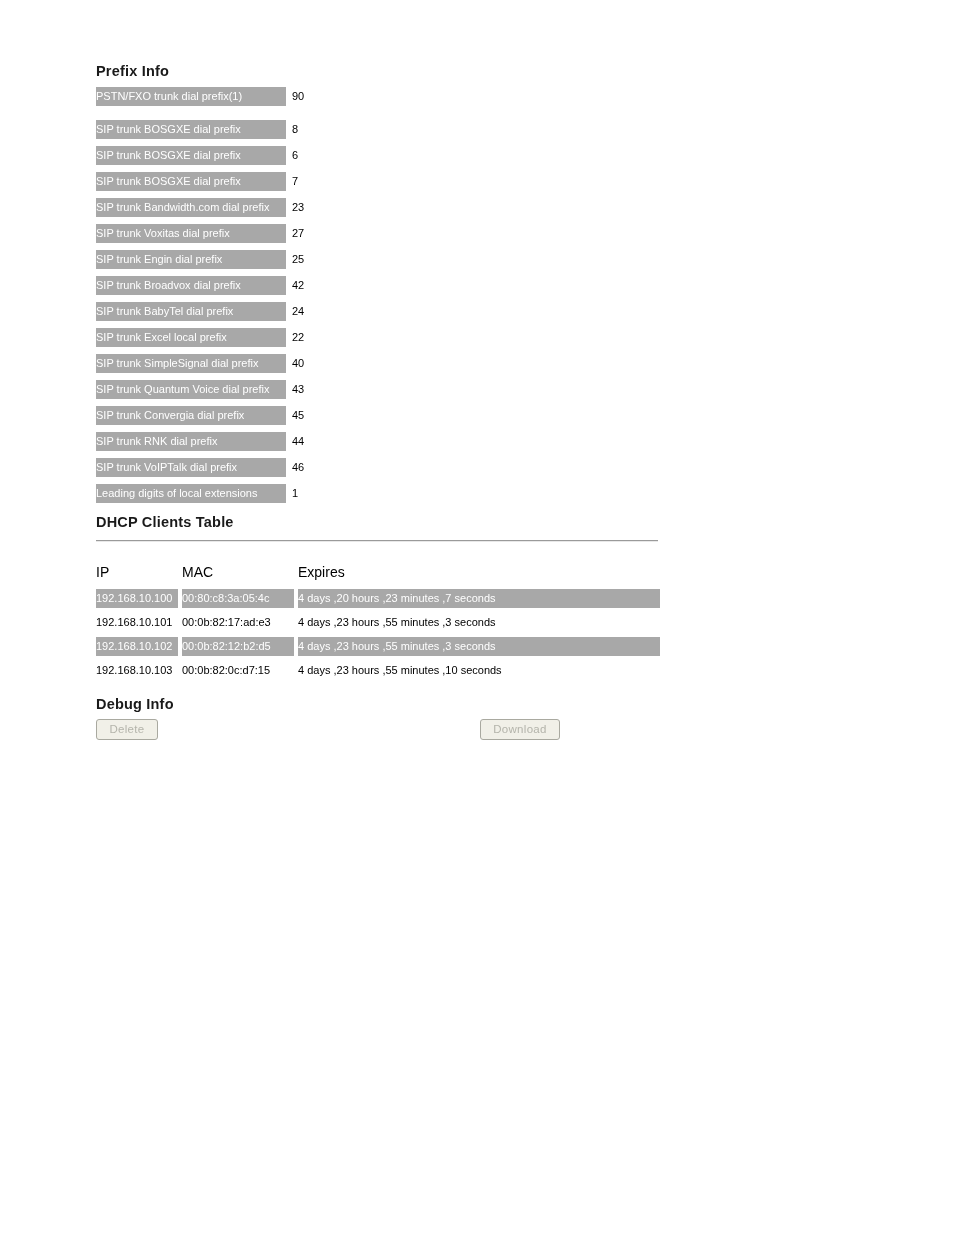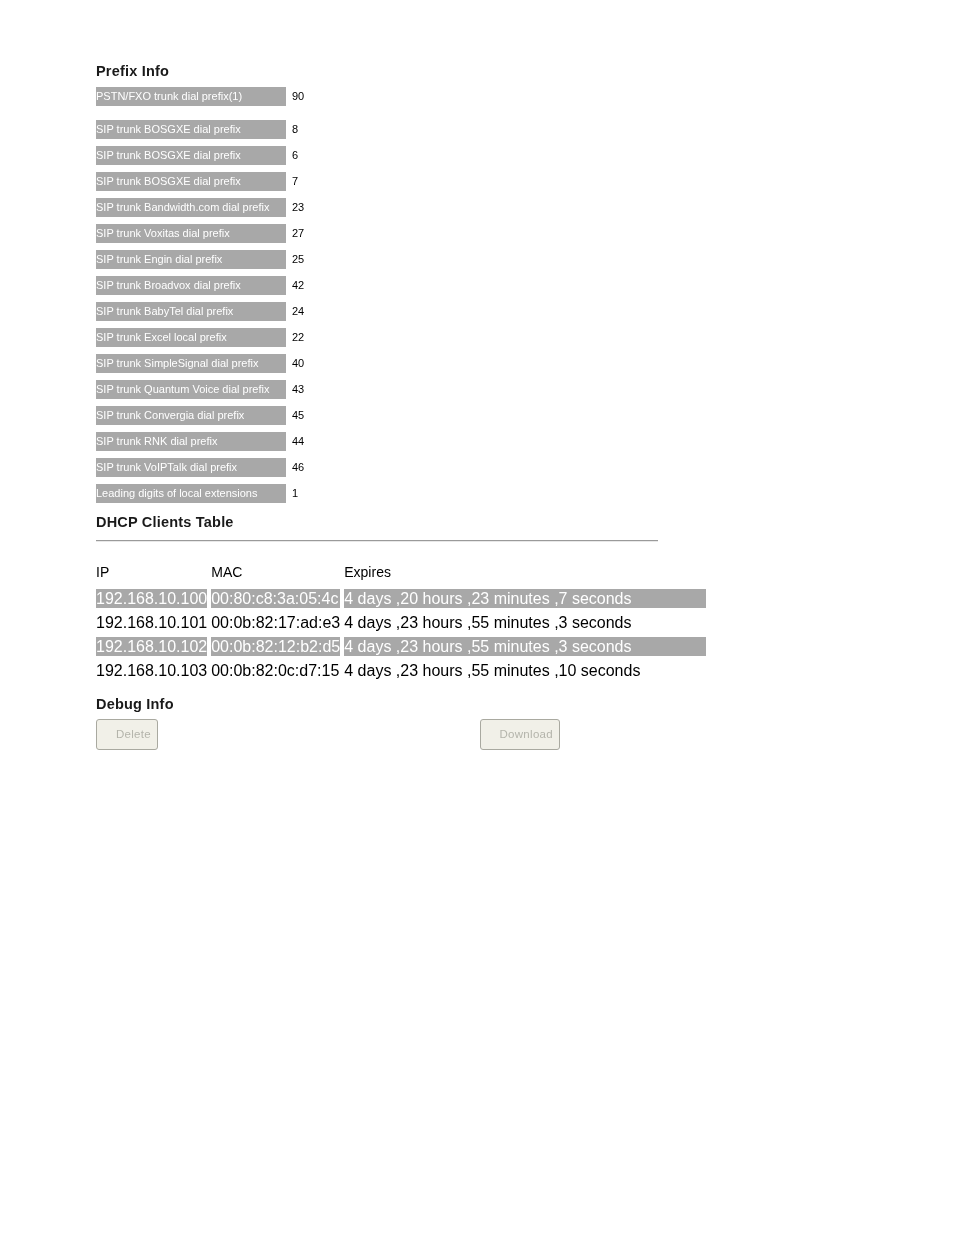--- a/index.html
+++ b/index.html
@@ -99,21 +99,21 @@
   }
   .dhcp-head-ip  { width: 82px; }
   .dhcp-head-mac { width: 112px; }
   .dhcp-head-exp { width: 362px; }
 
   .gap-col { width: 4px; font-size: 0; }
   .head-gap td { height: 8px; font-size: 0; line-height: 0; }
   .row-gap td { height: 5px; font-size: 0; line-height: 0; }
 
   .cell {
-    font-size: 16px;
+    font-size: 11px;
     height: 19px;
     line-height: 19px;
     padding-left: 3px;
     white-space: nowrap;
     box-sizing: border-box;
     overflow: hidden;
   }
   .cell-ip  { width: 82px; }
   .cell-mac { width: 112px; }
   .cell-exp { width: 362px; }
@@ -132,23 +132,23 @@
   }
   .btn {
     position: absolute;
     top: 0;
     font-family: "Liberation Sans", sans-serif;
     font-size: 11.5px;
     color: #b4b4ab;
     background: #f1f0e8;
     border: 1px solid #a9a9a0;
     border-radius: 3px;
-    height: 31px;
+    height: 21px;
     line-height: 19px;
-    text-align: right;
+    text-align: center;
     box-sizing: border-box;
     letter-spacing: 0.3px;
     padding: 0 6px;
   }
   #delete-button   { left: 0px;   width: 62px; }
   #download-button { left: 360px; width: 80px; margin-left: 24px; }
 </style>
 </head>
 <body>
 

